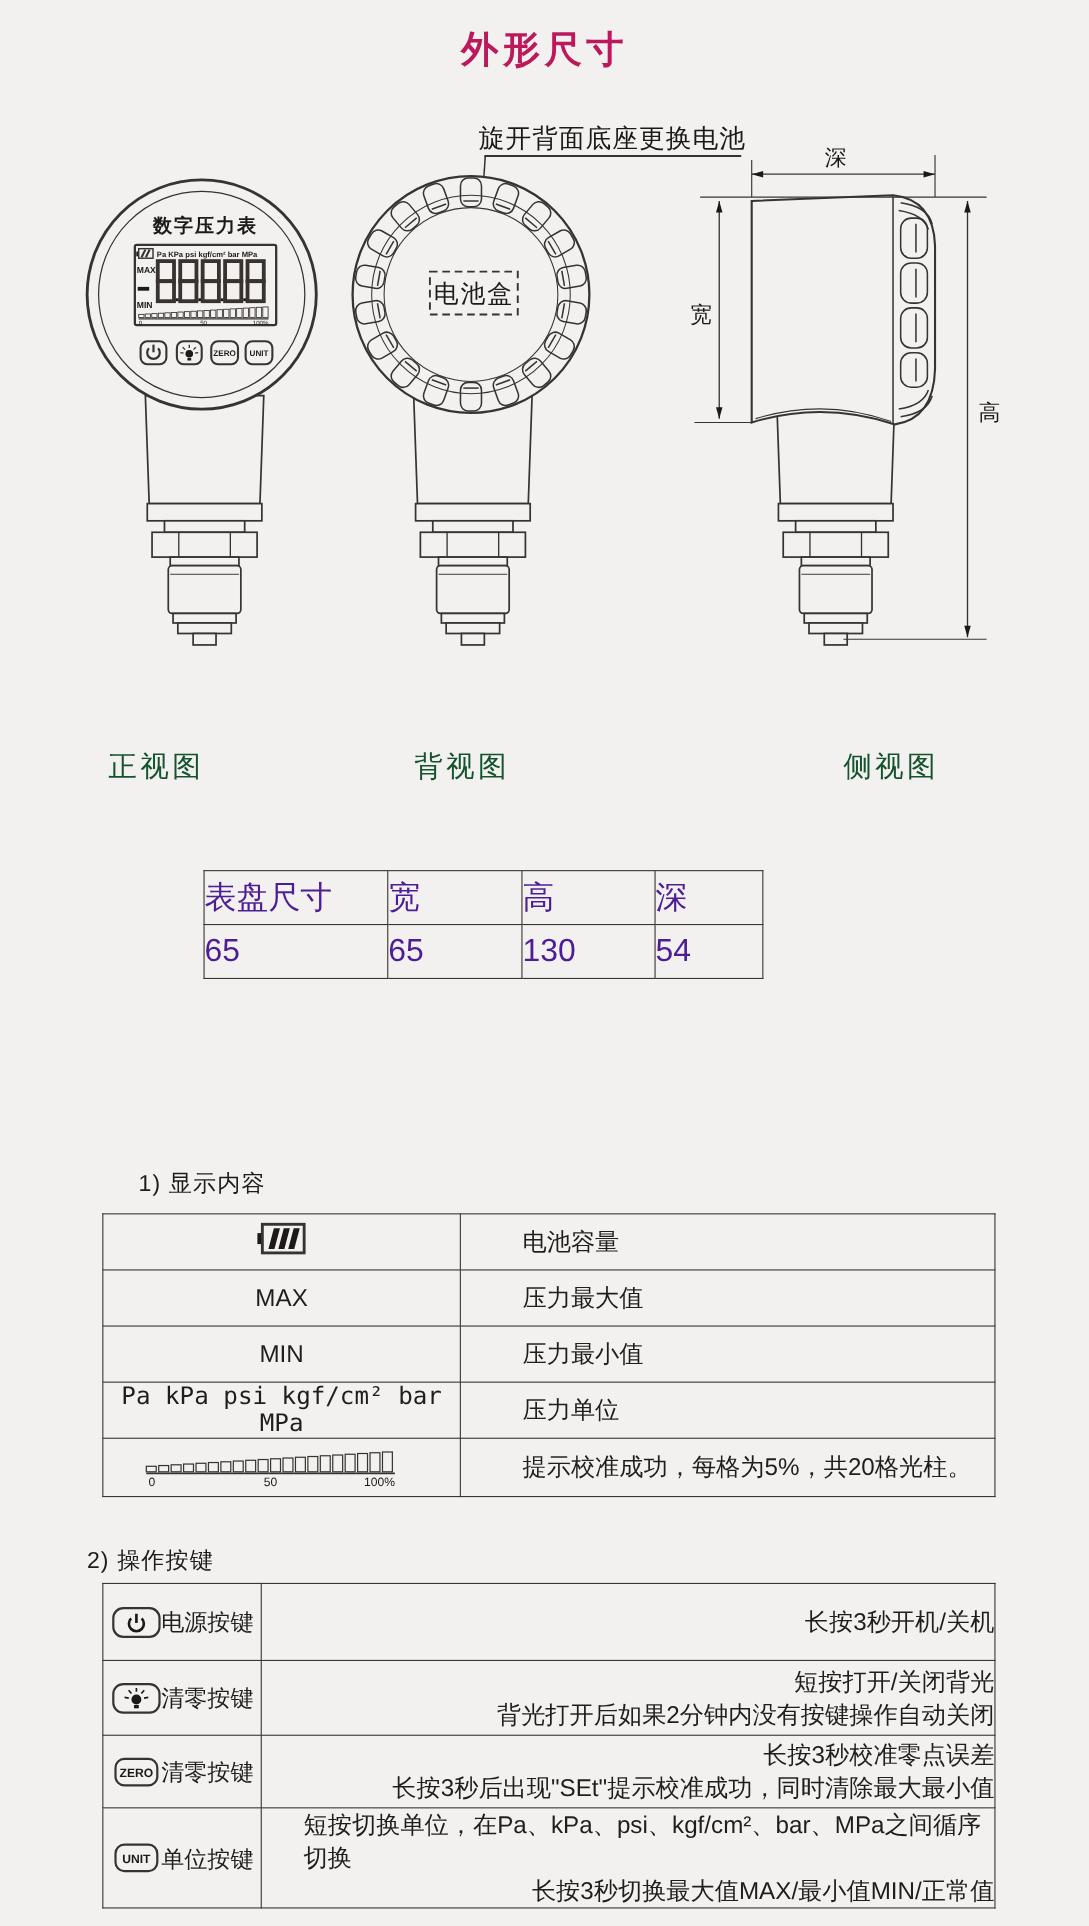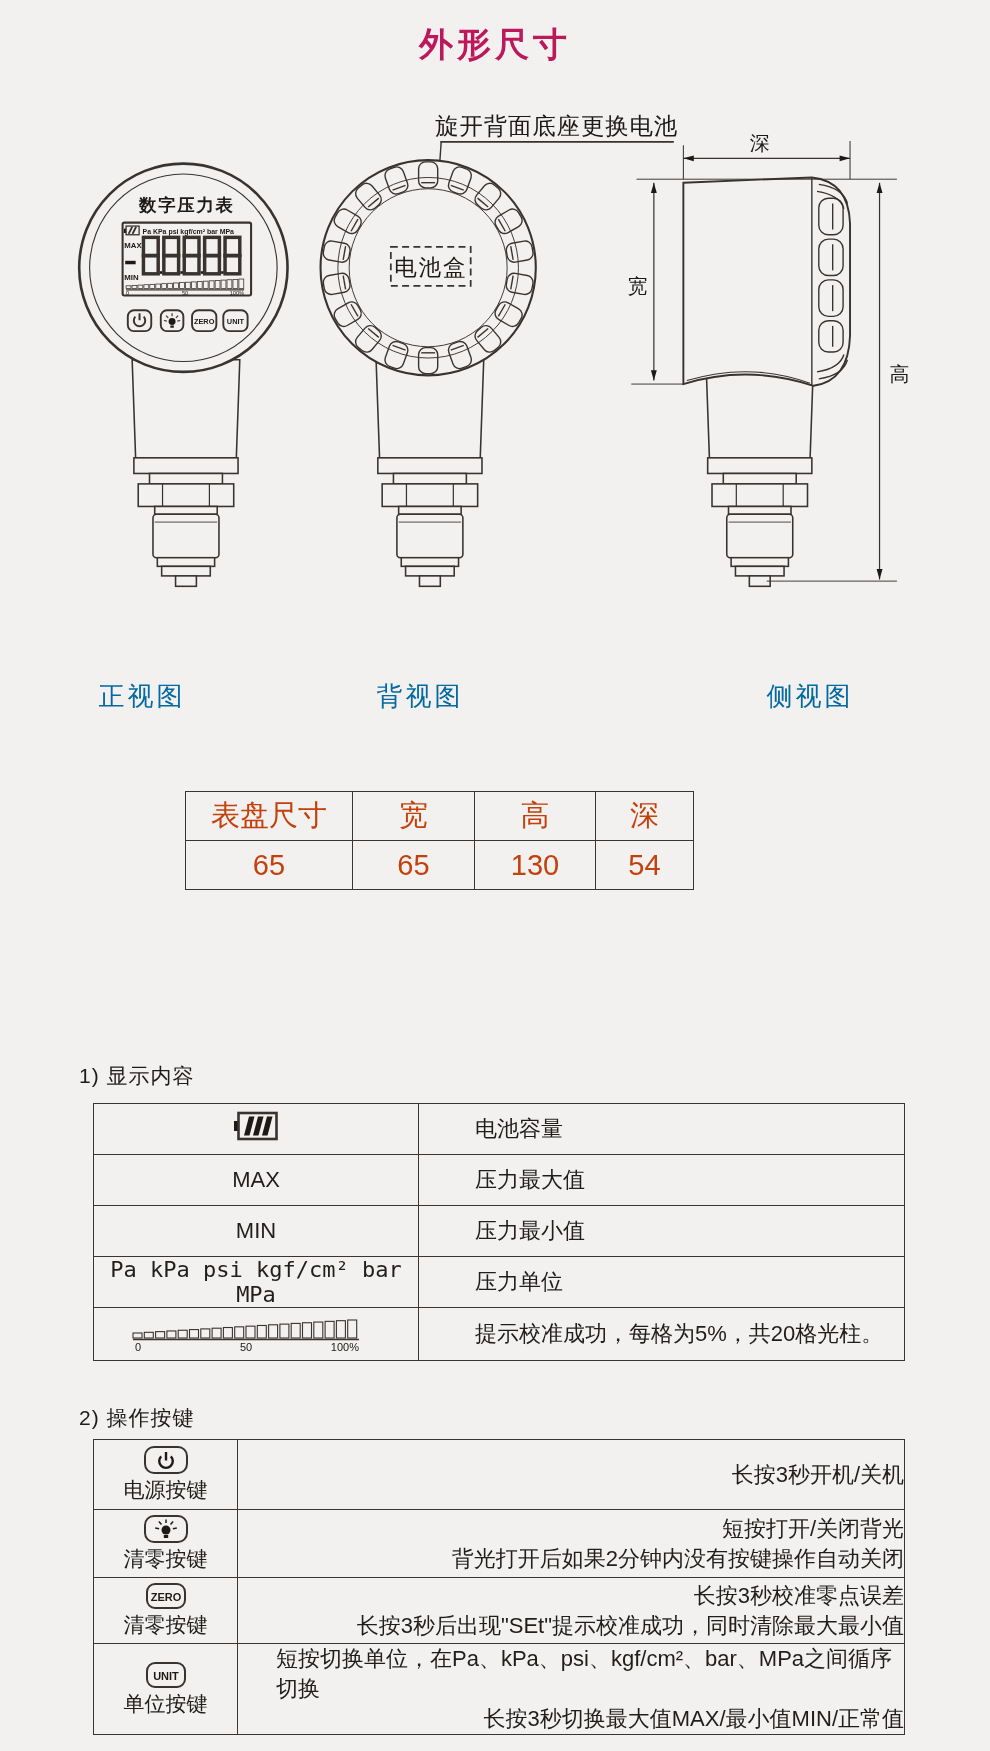--- a/index.html
+++ b/index.html
@@ -5,40 +5,40 @@
   html,body{margin:0;padding:0;background:#f2f1ef;}
   .page{position:relative;width:990px;height:1751px;background:#f2f1ef;overflow:hidden;
         font-family:"Liberation Sans","DejaVu Sans",sans-serif;color:#2c2725;}
   .title{position:absolute;top:22px;left:0;width:100%;text-align:center;
          font-size:34px;font-weight:700;letter-spacing:4px;color:#be185d;}
   svg.dwg{position:absolute;left:0;top:95px;}
   svg.dwg *{vector-effect:none;}
   .ln{stroke:#393330;fill:none;}
   .fillpart{fill:#f2f1ef;stroke:#393330;}
   .dk{fill:#1d1917;}
-  .caption{position:absolute;top:679px;font-size:26px;letter-spacing:3px;color:#0369a1;width:170px;text-align:center;}
+  .caption{position:absolute;top:679px;font-size:26px;letter-spacing:3px;color:#14532d;width:170px;text-align:center;}
   #cap-front{left:57px;}
   #cap-back{left:335px;}
   #cap-side{left:725px;}
   table{border-collapse:collapse;table-layout:fixed;}
   .size-table{position:absolute;left:185px;top:791px;}
-  .size-table td{border:1.7px solid #3b3531;text-align:center;font-size:29px;color:#c2410c;height:48px;padding:0;}
+  .size-table td{border:1.7px solid #3b3531;font-size:29px;color:#4c1d95;height:48px;padding:0;}
   .info-table{position:absolute;left:93px;}
   .info-table td{border:1.6px solid #3b3531;padding:0;color:#211d1b;}
   #display-table{top:1103px;}
   #display-table td{height:50px;}
   #display-table .c1{text-align:center;font-size:22px;}
   #display-table .c2{font-size:22px;padding-left:56px;text-align:left;margin-left:12px;}
   .units-text{font-family:"DejaVu Sans Mono","Liberation Mono",monospace;font-size:19px;}
   #buttons-table{top:1439px;}
-  .btn-cell{display:flex;flex-direction:column;align-items:center;justify-content:center;}
+  .btn-cell{display:flex;flex-direction:row;align-items:center;justify-content:center;}
   .key-label{font-size:21px;margin-top:1px;}
   .desc{display:flex;flex-direction:column;justify-content:center;font-size:22px;line-height:30px;padding-left:38px;height:100%;align-items:flex-end;}
   .sec-heading{position:absolute;left:79px;font-size:21px;color:#1f1b19;letter-spacing:1px;}
-  #s1-heading{top:1062px;}
+  #s1-heading{top:1062px;margin-left:47px;}
   #s2-heading{top:1404px;}
 </style>
 </head>
 <body>
 
 <div class="page">
 
   <div class="title">外形尺寸</div>
 
   <svg class="dwg" width="990" height="625" viewBox="0 95 990 720">

